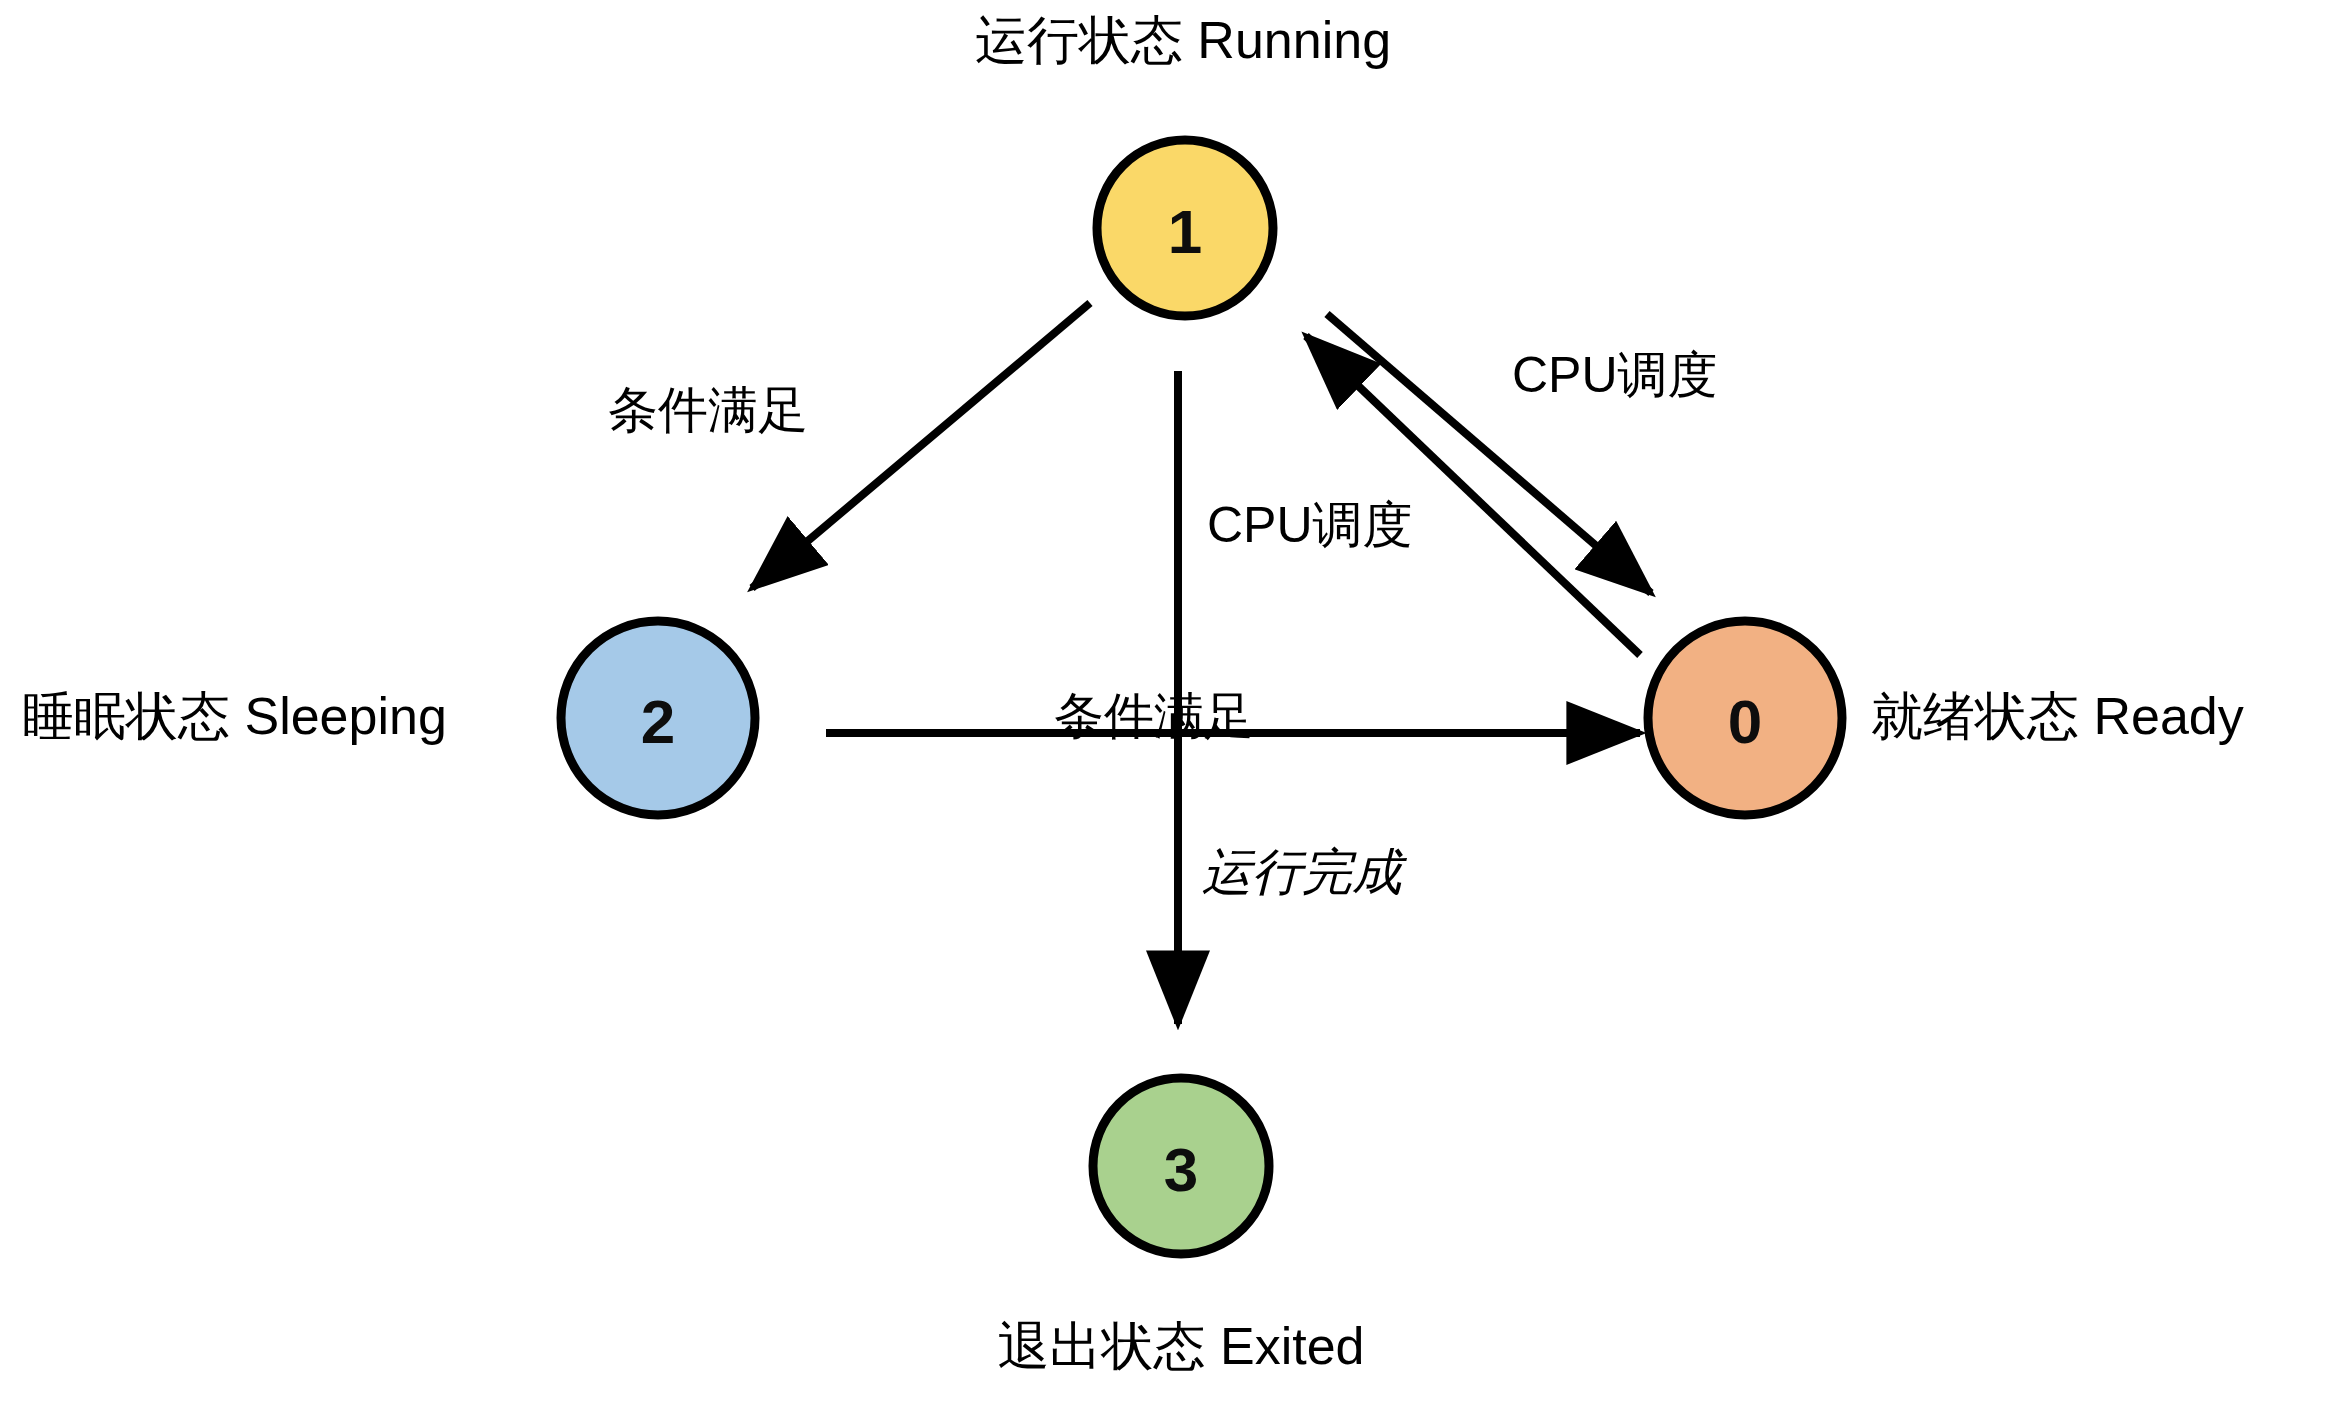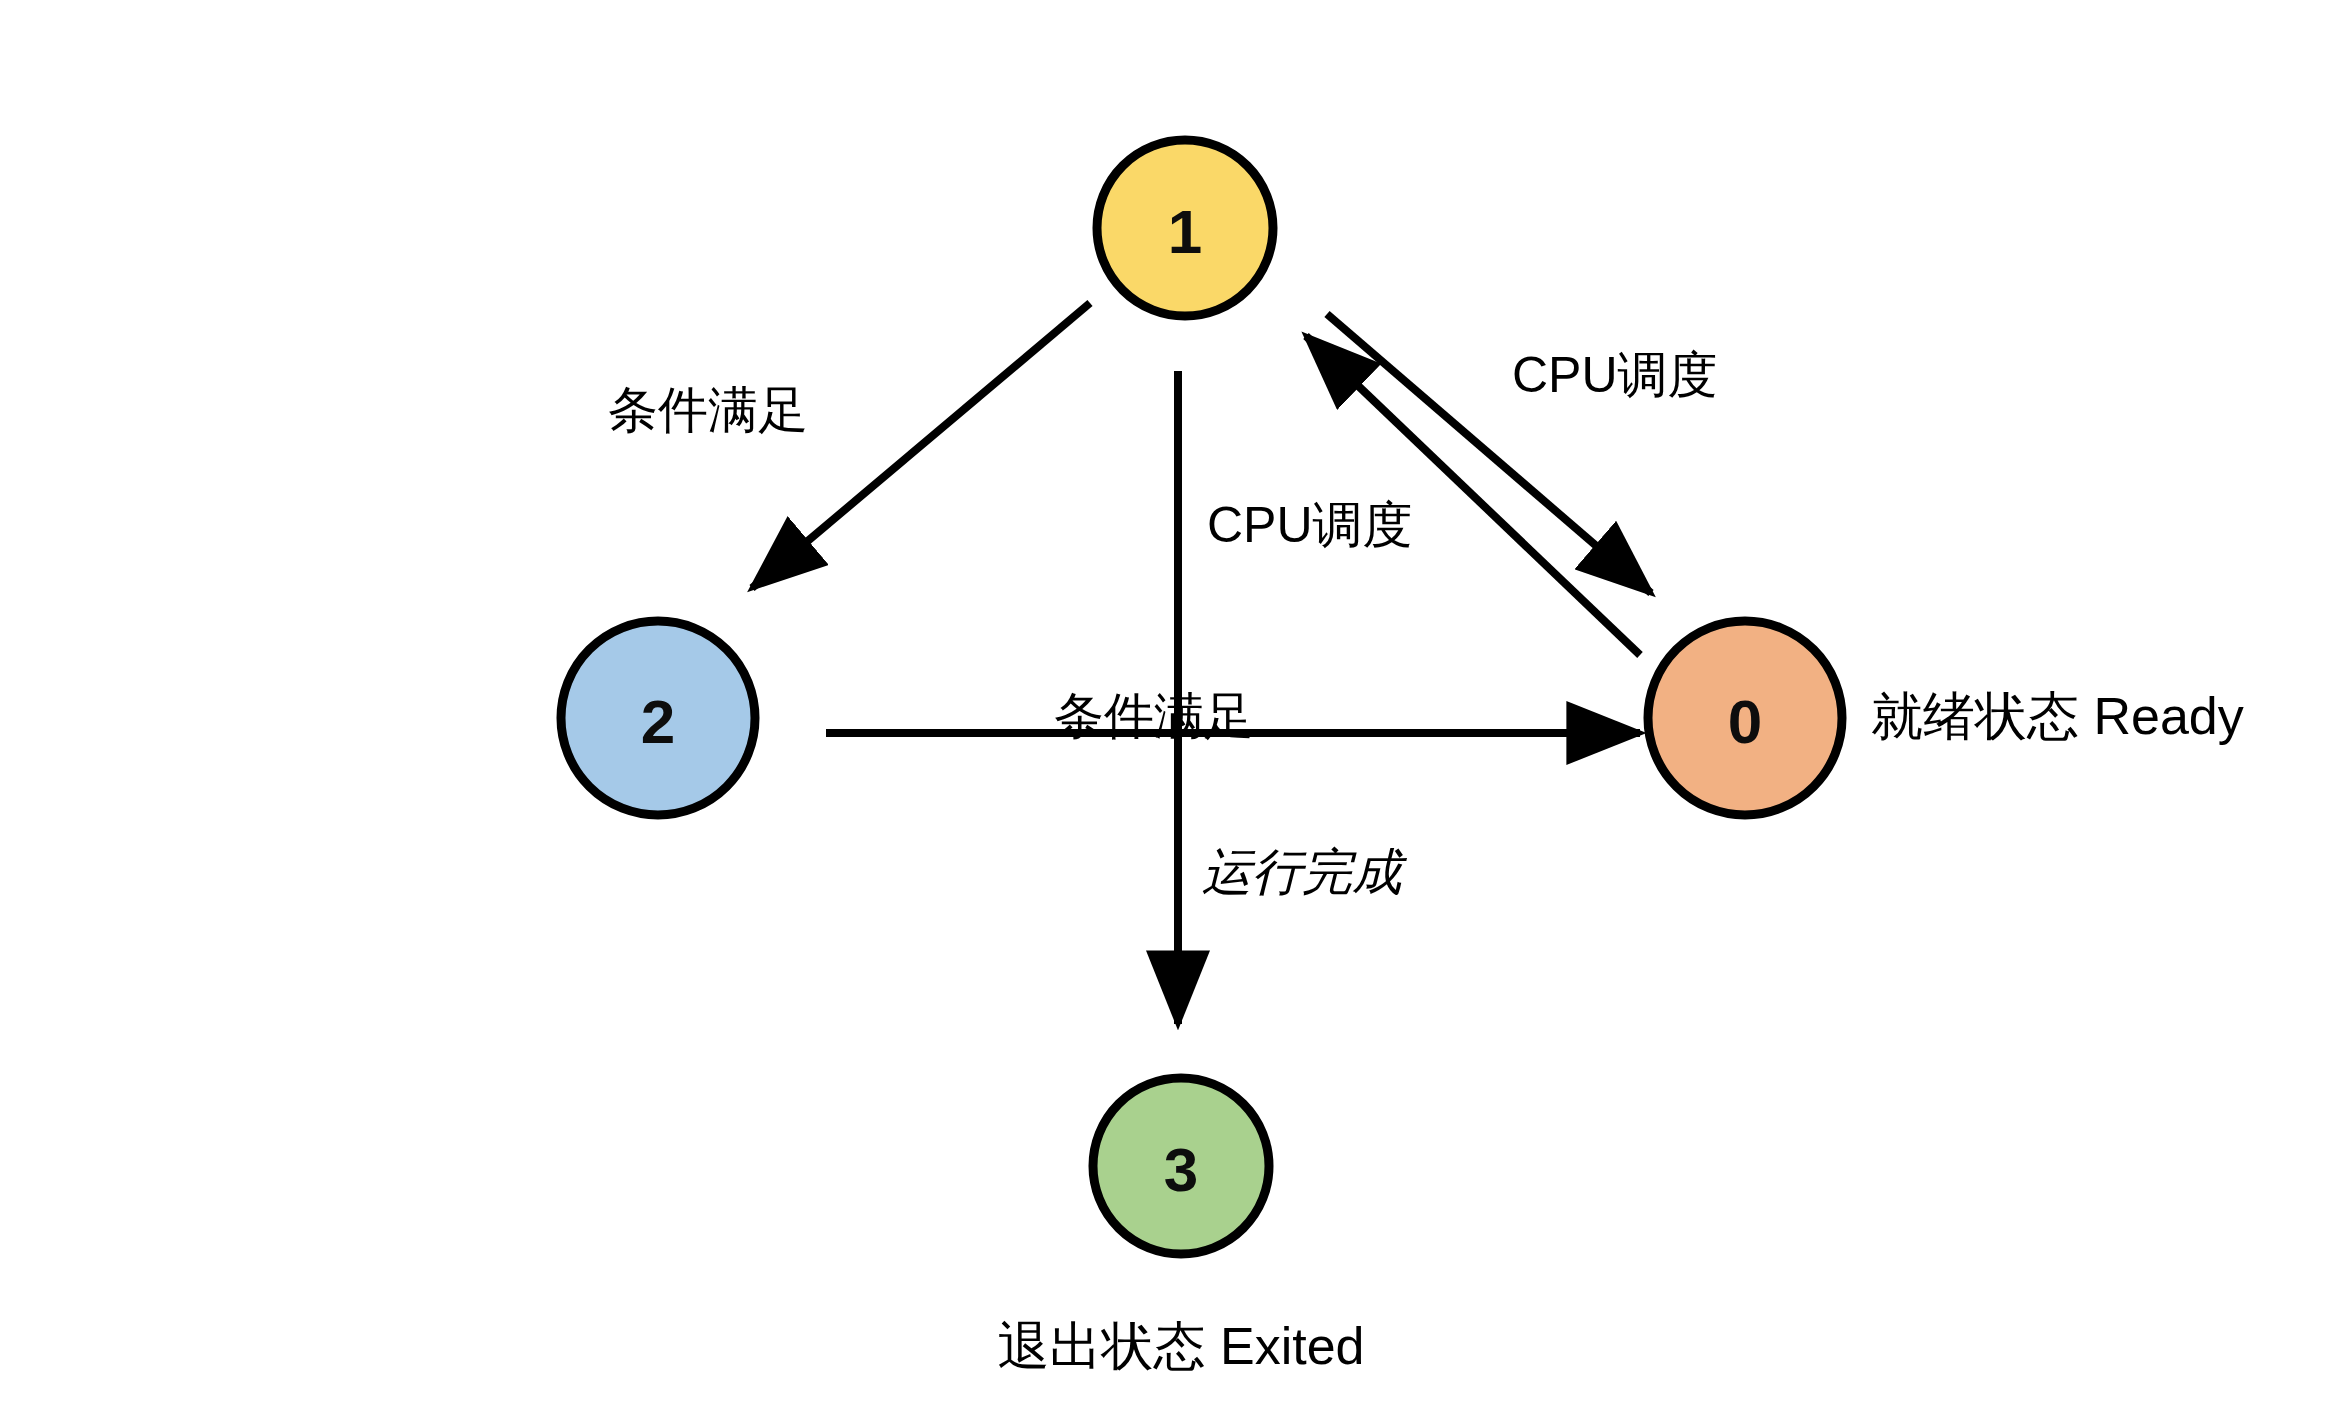--- a/index.html
+++ b/index.html
@@ -110,21 +110,23 @@
       <text class="node-number" x="1745" y="721">0</text>
     </g>
 
     <g>
       <circle class="node-circle" cx="1181" cy="1166" r="88" fill="#a9d18e"></circle>
       <text class="node-number" x="1181" y="1169">3</text>
     </g>
 
   </svg>
 
+  <div class="state-label" id="label-running">运行状态 Running</div>
 
+  <div class="state-label" id="label-sleeping">睡眠状态 Sleeping</div>
 
   <div class="state-label" id="label-exited">退出状态 Exited</div>
 
   <div class="state-label" id="label-ready">就绪状态 Ready</div>
 
   <div class="edge-label" id="edge-label-wait-cond">条件满足</div>
 
   <div class="edge-label" id="edge-label-cpu-sched-1">CPU调度</div>
 
   <div class="edge-label" id="edge-label-cpu-sched-2">CPU调度</div>

